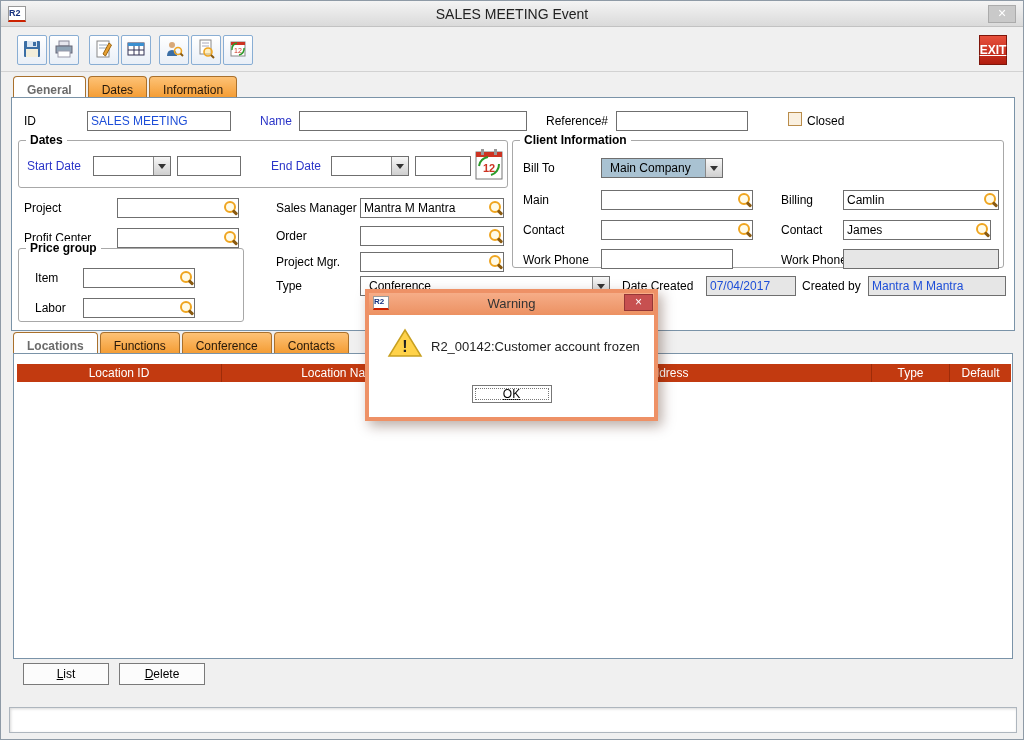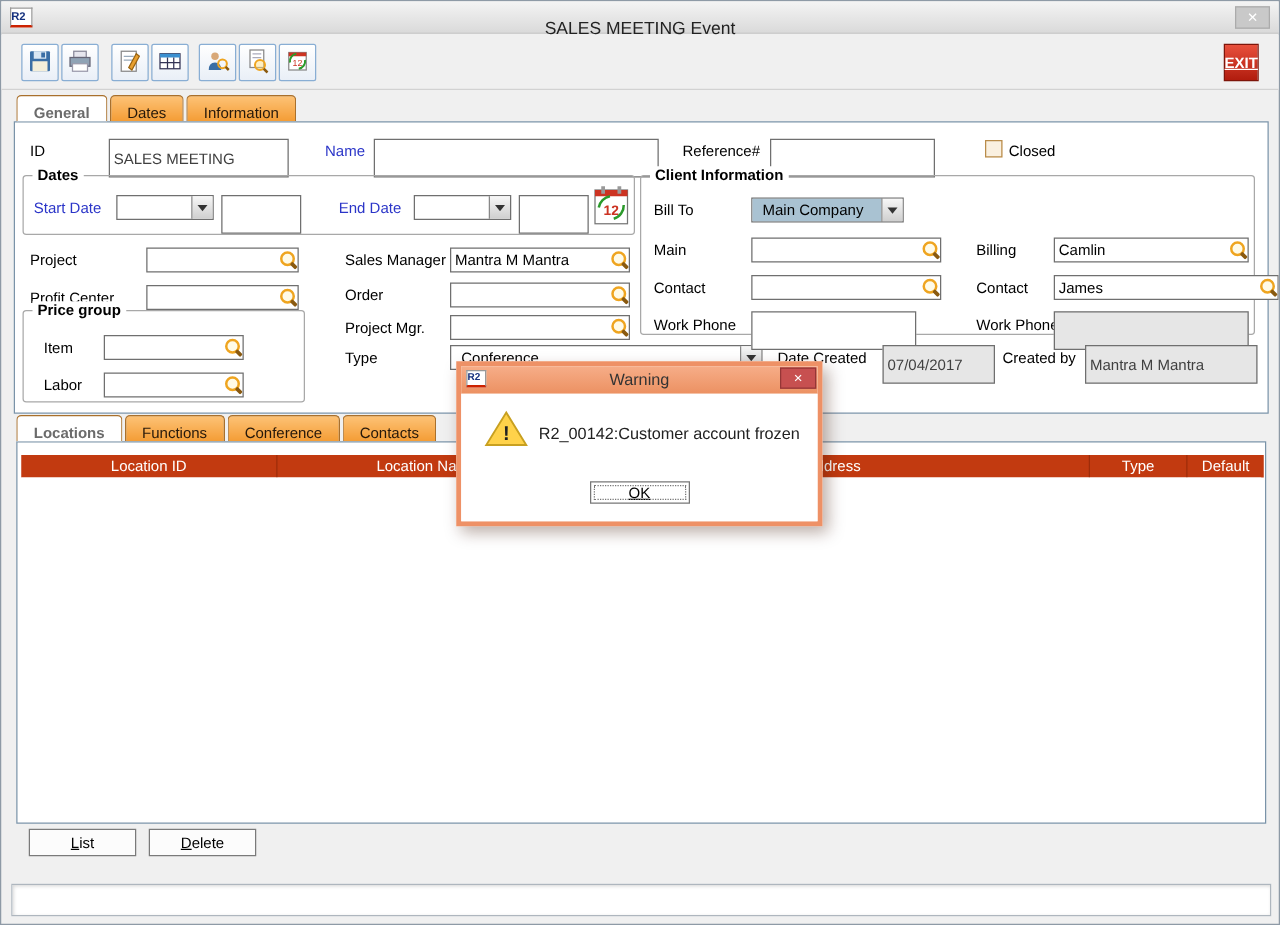--- a/index.html
+++ b/index.html
@@ -5,40 +5,40 @@
   * { margin:0; padding:0; box-sizing:border-box; }
   html,body { width:1024px; height:740px; }
   body { font-family:"Liberation Sans","DejaVu Sans",sans-serif; font-size:12px; background:#c8c8c8; }
 
   .window { position:relative; width:1024px; height:740px; background:#f0f0f0; border:1px solid #8e9aa6; overflow:hidden; }
 
   
   .titlebar { position:absolute; top:0; left:0; right:0; height:26px; background:linear-gradient(#f4f4f4,#dadada); border-bottom:1px solid #c2c2c2; }
   .r2logo { width:18px; height:16px; background:#fff; border:1px solid #999; border-bottom:2px solid #cc2200; color:#14307e; font-weight:bold; font-size:9px; text-align:left; line-height:12px; }
   .titlebar .r2logo { position:absolute; left:7px; top:5px; }
-  .title-text { position:absolute; left:0; right:0; top:5px; text-align:center; font-size:14px; color:#222;margin-top:8px; }
+  .title-text { position:absolute; left:0; right:0; top:5px; text-align:center; font-size:14px; color:#222; }
   .win-close { position:absolute; right:7px; top:4px; width:28px; height:18px; background:#c9c9c9; border:1px solid #ababab; color:#fff; font-size:14px; line-height:15px; text-align:center; cursor:default; }
 
   
   .toolbar { position:absolute; top:27px; left:0; right:0; height:44px; background:#f0f0f0; border-bottom:1px solid #d2d2d2; }
   .tool-btn { position:absolute; top:7px; width:30px; height:30px; background:linear-gradient(#ffffff,#e9eff7); border:1px solid #89aed4; border-radius:2px; display:flex; align-items:center; justify-content:center; }
   .exit-btn { position:absolute; top:7px; right:16px; width:28px; height:30px; background:linear-gradient(#e8503c,#b11c0e); border:1px solid #7e150a; color:#fff; font-size:12px; font-weight:bold; display:flex; align-items:center; justify-content:center; text-decoration:underline; }
 
   
   .tab-row { position:absolute; display:flex; gap:2px; z-index:2; }
   .tab { height:21px; line-height:19px; padding:4px 13px; background:linear-gradient(#fdc276,#f49d35); border:1px solid #a9702c; border-bottom:none; border-radius:4px 4px 0 0; color:#26180a; cursor:default; }
   .tab.active { background:#fff; color:#6b6b6b; font-weight:bold; }
 
   
   .form-panel { position:absolute; left:10px; top:96px; width:1004px; height:234px; background:#fff; border:1px solid #7a93a8; }
   .grid-panel { position:absolute; left:12px; top:352px; width:1000px; height:306px; background:#fff; border:1px solid #7a93a8; }
 
   .lbl { position:absolute; color:#000; white-space:nowrap; }
   .lbl.blue { color:#2b35c8; }
-  .fld { position:absolute; height:31px; border:1px solid #6f6f6f; background:#fff; font:inherit; padding:0 3px; color:#404040; }
+  .fld { position:absolute; height:20px; border:1px solid #6f6f6f; background:#fff; font:inherit; padding:0 3px; color:#1d4ed8; }
   .fld.gray { background:#e6e6e6; }
   .fldwrap { position:absolute; height:20px; border:1px solid #6f6f6f; background:#fff; display:flex; align-items:center; }
   .fldwrap input { flex:1; min-width:0; border:none; outline:none; font:inherit; padding:0 3px; background:transparent; }
   .mag-btn { width:16px; height:18px; position:relative; flex:0 0 16px; cursor:pointer; }
   .mag-btn::before { content:""; position:absolute; left:2px; top:2px; width:8px; height:8px; border:2px solid #efa520; border-radius:50%; background:#fffbe8; }
   .mag-btn::after { content:""; position:absolute; left:10px; top:12px; width:6px; height:3px; background:#8a5a10; transform:rotate(45deg); border-radius:1px; }
   .combo { position:absolute; height:20px; border:1px solid #6f6f6f; background:#fff; display:flex; }
   .combo .txt { flex:1; padding:1px 8px; line-height:16px; overflow:hidden; white-space:nowrap; }
   .combo .txt.sel { background:#a9c2d2; }
   .combo .cbtn { flex:0 0 17px; background:linear-gradient(#f7f7f7,#cfcfcf); border-left:1px solid #888; display:flex; align-items:center; justify-content:center; }
@@ -256,21 +256,21 @@
       <div class="fldwrap" style="left:330px; top:49px; width:156px">
         <input value="Camlin" style="">
         <span class="mag-btn"></span>
       </div>
       <span class="lbl" style="left:10px; top:82px">Contact</span>
       <div class="fldwrap" style="left:88px; top:79px; width:152px">
         <input value="" style="">
         <span class="mag-btn"></span>
       </div>
       <span class="lbl" style="left:268px; top:82px">Contact</span>
-      <div class="fldwrap" style="left:330px; top:79px; width:180px">
+      <div class="fldwrap" style="left:330px; top:79px; width:148px">
         <input value="James" style="">
         <span class="mag-btn"></span>
       </div>
       <span class="lbl" style="left:10px; top:112px">Work Phone</span>
       <input class="fld" style="left: 88px; top: 108px; width: 132px;" value="">
       <span class="lbl" style="left:268px; top:112px">Work Phone</span>
       <input class="fld gray" style="left: 330px; top: 108px; width: 156px;" value="">
     </div>
 
     <span class="lbl" style="left:610px; top:181px">Date Created</span>

